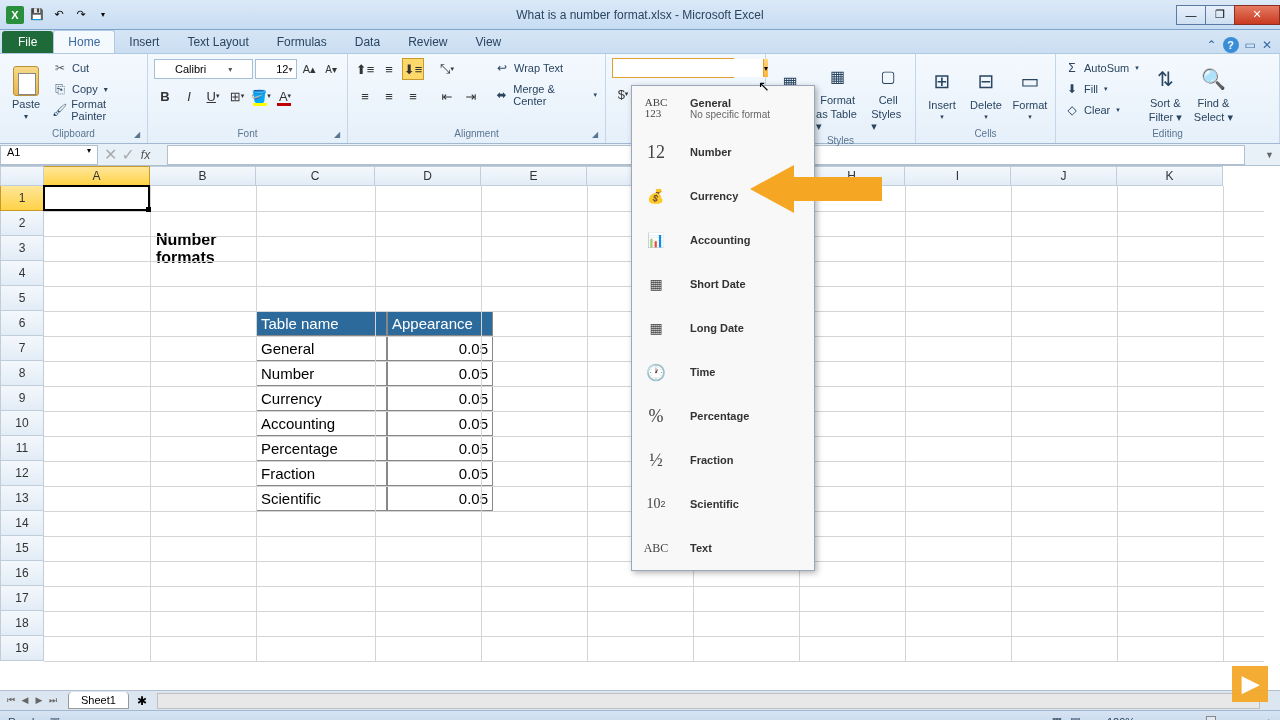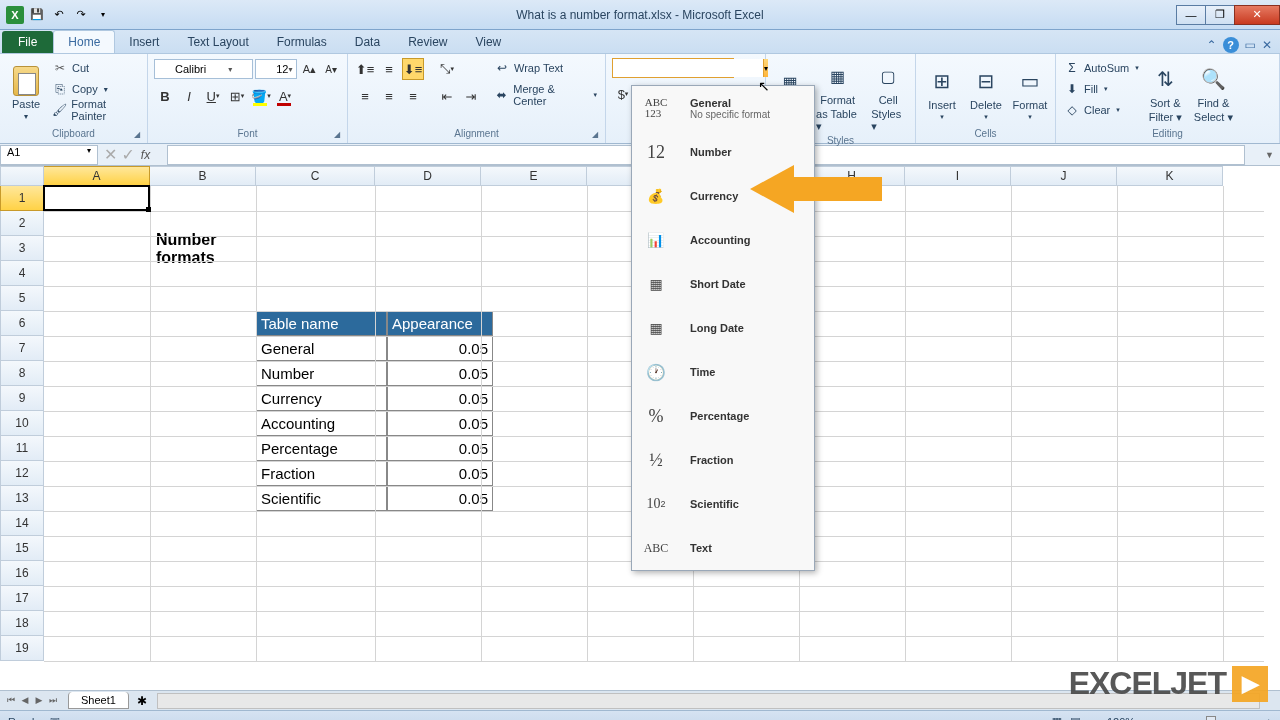--- a/index.html
+++ b/index.html
@@ -518,15 +518,14 @@
     <span>▤</span>
     <span>▭</span>
     <span>120%</span>
     <span>−</span>
     <div class="zoom-slider"></div>
     <span>+</span>
   </div>
 </div>
 
 <div class="watermark">
-  <span>EXCELJET</span>
   <div class="wm-box">▶</div>
 </div>
 
 </body></html>

